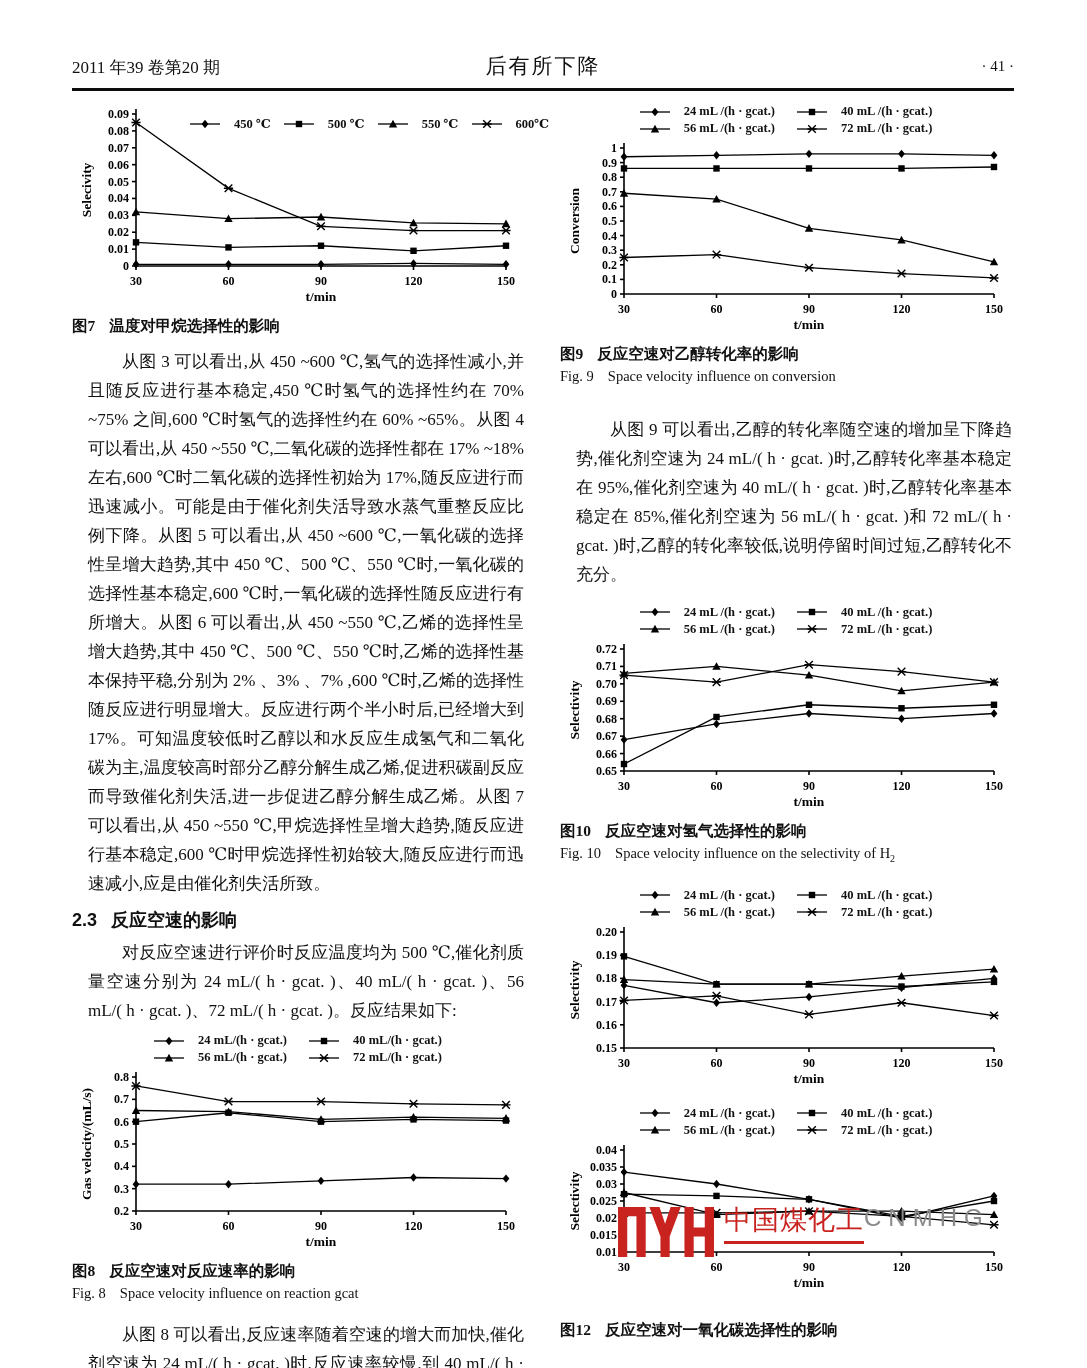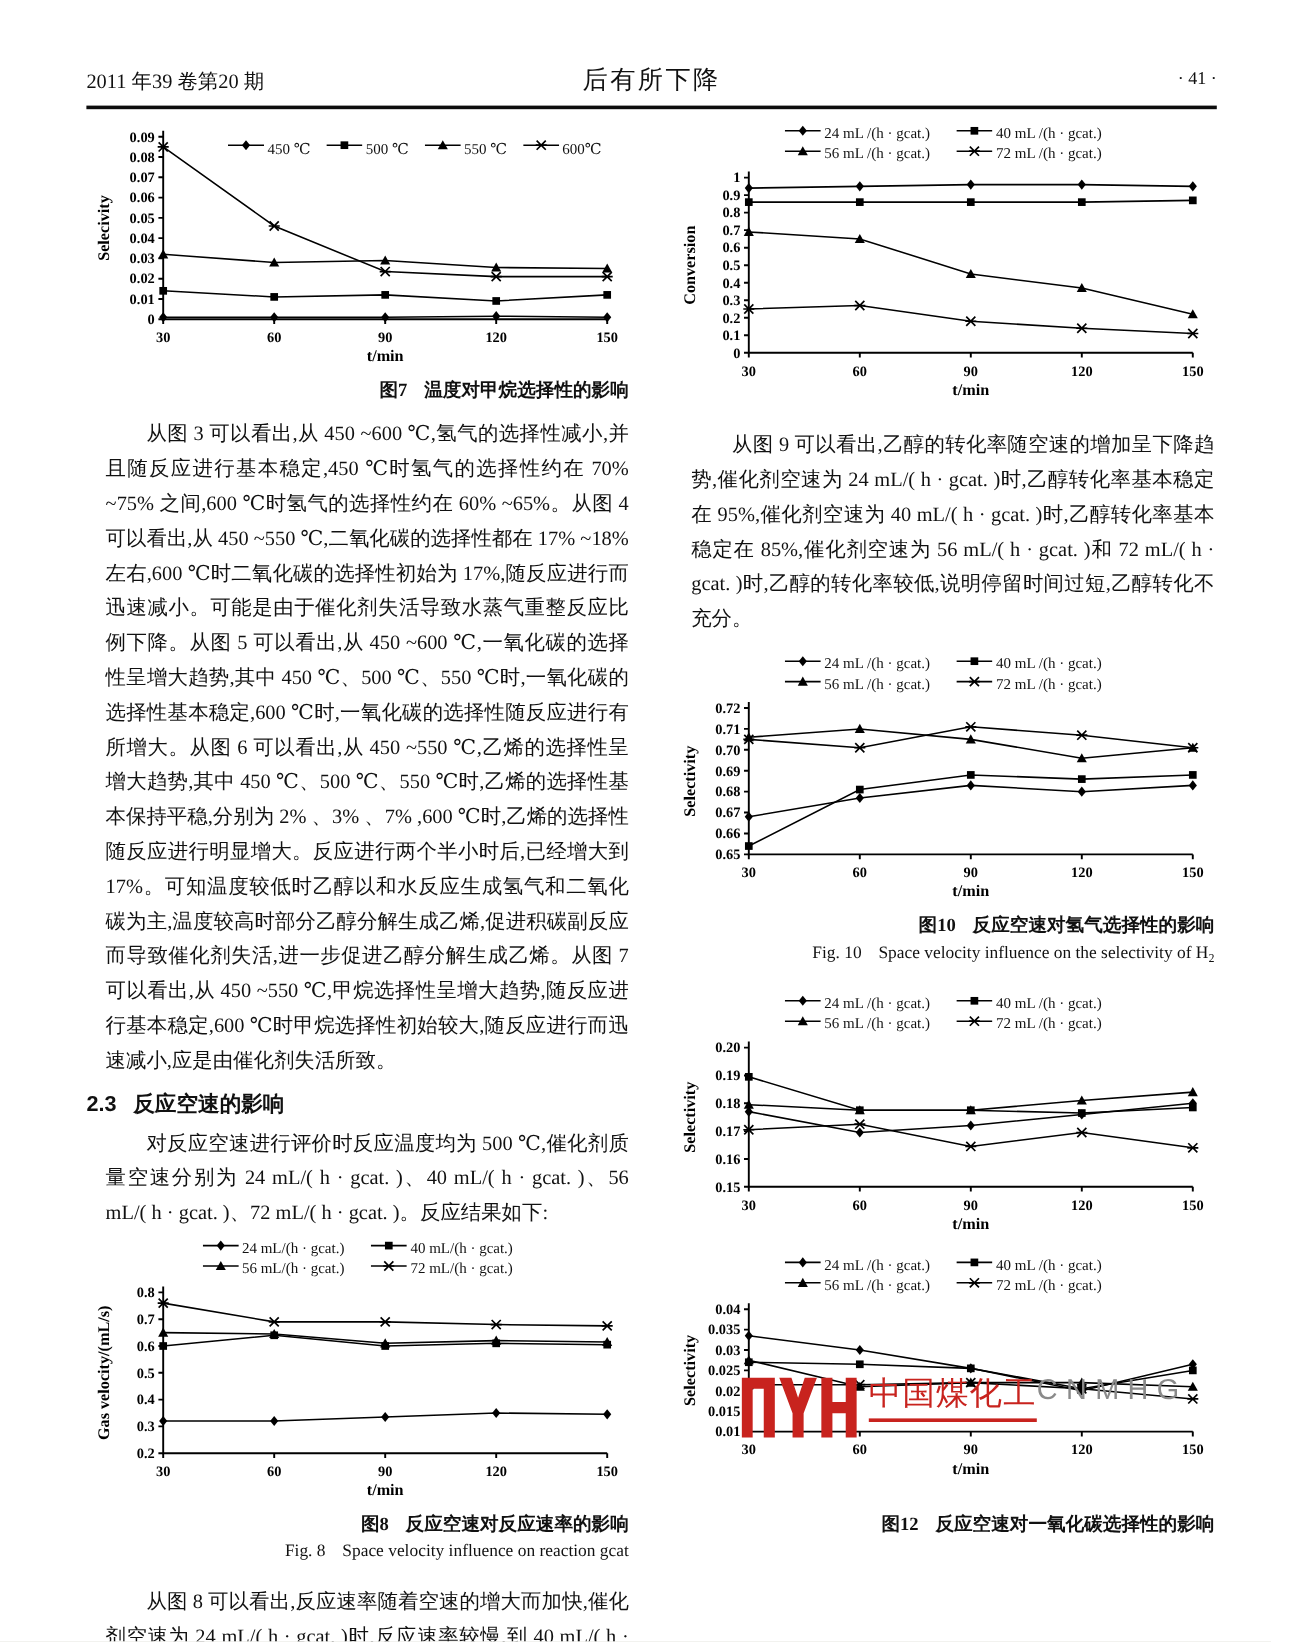--- a/index.html
+++ b/index.html
@@ -16,33 +16,33 @@
   .col-left{left:72px;}
   .col-right{left:560px;}
   
   p.body{font-size:17px;line-height:29px;text-align:justify;margin:0 0 0 16px;text-indent:2em;}
   h3.sec{font-size:18px;margin:10px 0 6px 0;font-family:"Liberation Sans","DejaVu Sans",sans-serif;}
   h3.sec .num{margin-right:14px;}
   
   figure.fig{margin:8px 0 10px 0;padding:0;position:relative;}
   .legend{display:block;}
   .lg-row{display:flex;justify-content:center;gap:22px;margin:0 0 2px 0;}
-  .lg-item{display:inline-flex;gap:3px;font-weight:normal;font-size:12.5px;white-space:nowrap;}
+  .lg-item{display:inline-flex;align-items:center;gap:14px;font-weight:bold;font-size:12.5px;white-space:nowrap;}
   .legend-inline{position:absolute;top:12px;left:118px;z-index:2;}
   .legend-inline .lg-row{gap:13px;margin:0;}
   .legend-inline .lg-item{font-size:12.5px;}
   svg.chart{display:block;margin:0 auto;}
   svg .ax{stroke:#000;stroke-width:1.6;fill:none;}
   svg .ln{stroke:#000;stroke-width:1.3;fill:none;}
   svg .mk{fill:#000;stroke:none;}
   svg .mkl{stroke:#000;stroke-width:1.4;fill:none;}
   svg text.tl{font:bold 12px "Liberation Serif","DejaVu Serif",serif;}
   svg text.al{font:bold 13.5px "Liberation Serif","DejaVu Serif",serif;}
   figcaption{margin-top:8px;}
-  .cap{text-align:right;line-height:23px;}
+  .cap{text-align:left;line-height:23px;}
   .cap-cn{font-size:15.5px;font-weight:bold;}
   .cap-en{font-size:14.5px;}
   .cap .cap-label{margin-right:14px;}
   
   .watermark{position:absolute;left:58px;top:96px;display:flex;align-items:flex-start;gap:10px;z-index:3;}
   .wm-logo{color:#c8231e;}
   .wm-text{display:flex;}
   .wm-cn{font-size:27px;color:#c8231e;border-bottom:3px solid #c8231e;padding-bottom:3px;
          font-family:"Liberation Sans","DejaVu Sans",sans-serif;letter-spacing:1px;}
   .wm-en{font-size:24px;color:#8a8a8a;letter-spacing:7px;margin-top:2px;
@@ -354,20 +354,24 @@
           <polygon class="mk" points="243,86.10000000000001 247.2,93.70000000000002 238.8,93.70000000000002"></polygon>
           <polygon class="mk" points="335.5,97.78 339.7,105.38000000000001 331.3,105.38000000000001"></polygon>
           <polygon class="mk" points="428,119.68 432.2,127.28000000000002 423.8,127.28000000000002"></polygon>
           <polyline class="ln" points="58,119.5 150.5,116.58 243,129.72000000000003 335.5,135.56 428,139.94"></polyline>
           <path class="mkl" d="M54.2,115.7 L61.8,123.3 M54.2,123.3 L61.8,115.7 M53.4,119.5 L62.6,119.5"></path>
           <path class="mkl" d="M146.7,112.78 L154.3,120.38 M146.7,120.38 L154.3,112.78 M145.9,116.58 L155.1,116.58"></path>
           <path class="mkl" d="M239.2,125.92000000000003 L246.8,133.52000000000004 M239.2,133.52000000000004 L246.8,125.92000000000003 M238.4,129.72000000000003 L247.6,129.72000000000003"></path>
           <path class="mkl" d="M331.7,131.76 L339.3,139.36 M331.7,139.36 L339.3,131.76 M330.9,135.56 L340.1,135.56"></path>
           <path class="mkl" d="M424.2,136.14 L431.8,143.74 M424.2,143.74 L431.8,136.14 M423.4,139.94 L432.6,139.94"></path>
         </svg>
+      <figcaption>
+        <div class="cap cap-cn"><span class="cap-label">图9</span><span>反应空速对乙醇转化率的影响</span></div>
+        <div class="cap cap-en"><span class="cap-label">Fig. 9</span><span>Space velocity influence on conversion</span><sub></sub></div>
+      </figcaption>
     </figure>
 
     <p class="body" style="margin-top:22px;">从图 9 可以看出,乙醇的转化率随空速的增加呈下降趋势,催化剂空速为 24 mL/( h · gcat. )时,乙醇转化率基本稳定在 95%,催化剂空速为 40 mL/( h · gcat. )时,乙醇转化率基本稳定在 85%,催化剂空速为 56 mL/( h · gcat. )和 72 mL/( h · gcat. )时,乙醇的转化率较低,说明停留时间过短,乙醇转化不充分。</p>
 
     <figure class="fig" style="margin-top:16px;">
       <div class="legend">
           <div class="lg-row">
             <span class="lg-item">
               <svg width="30" height="10">
                 <line class="ln" x1="0" y1="5" x2="30" y2="5"></line>

